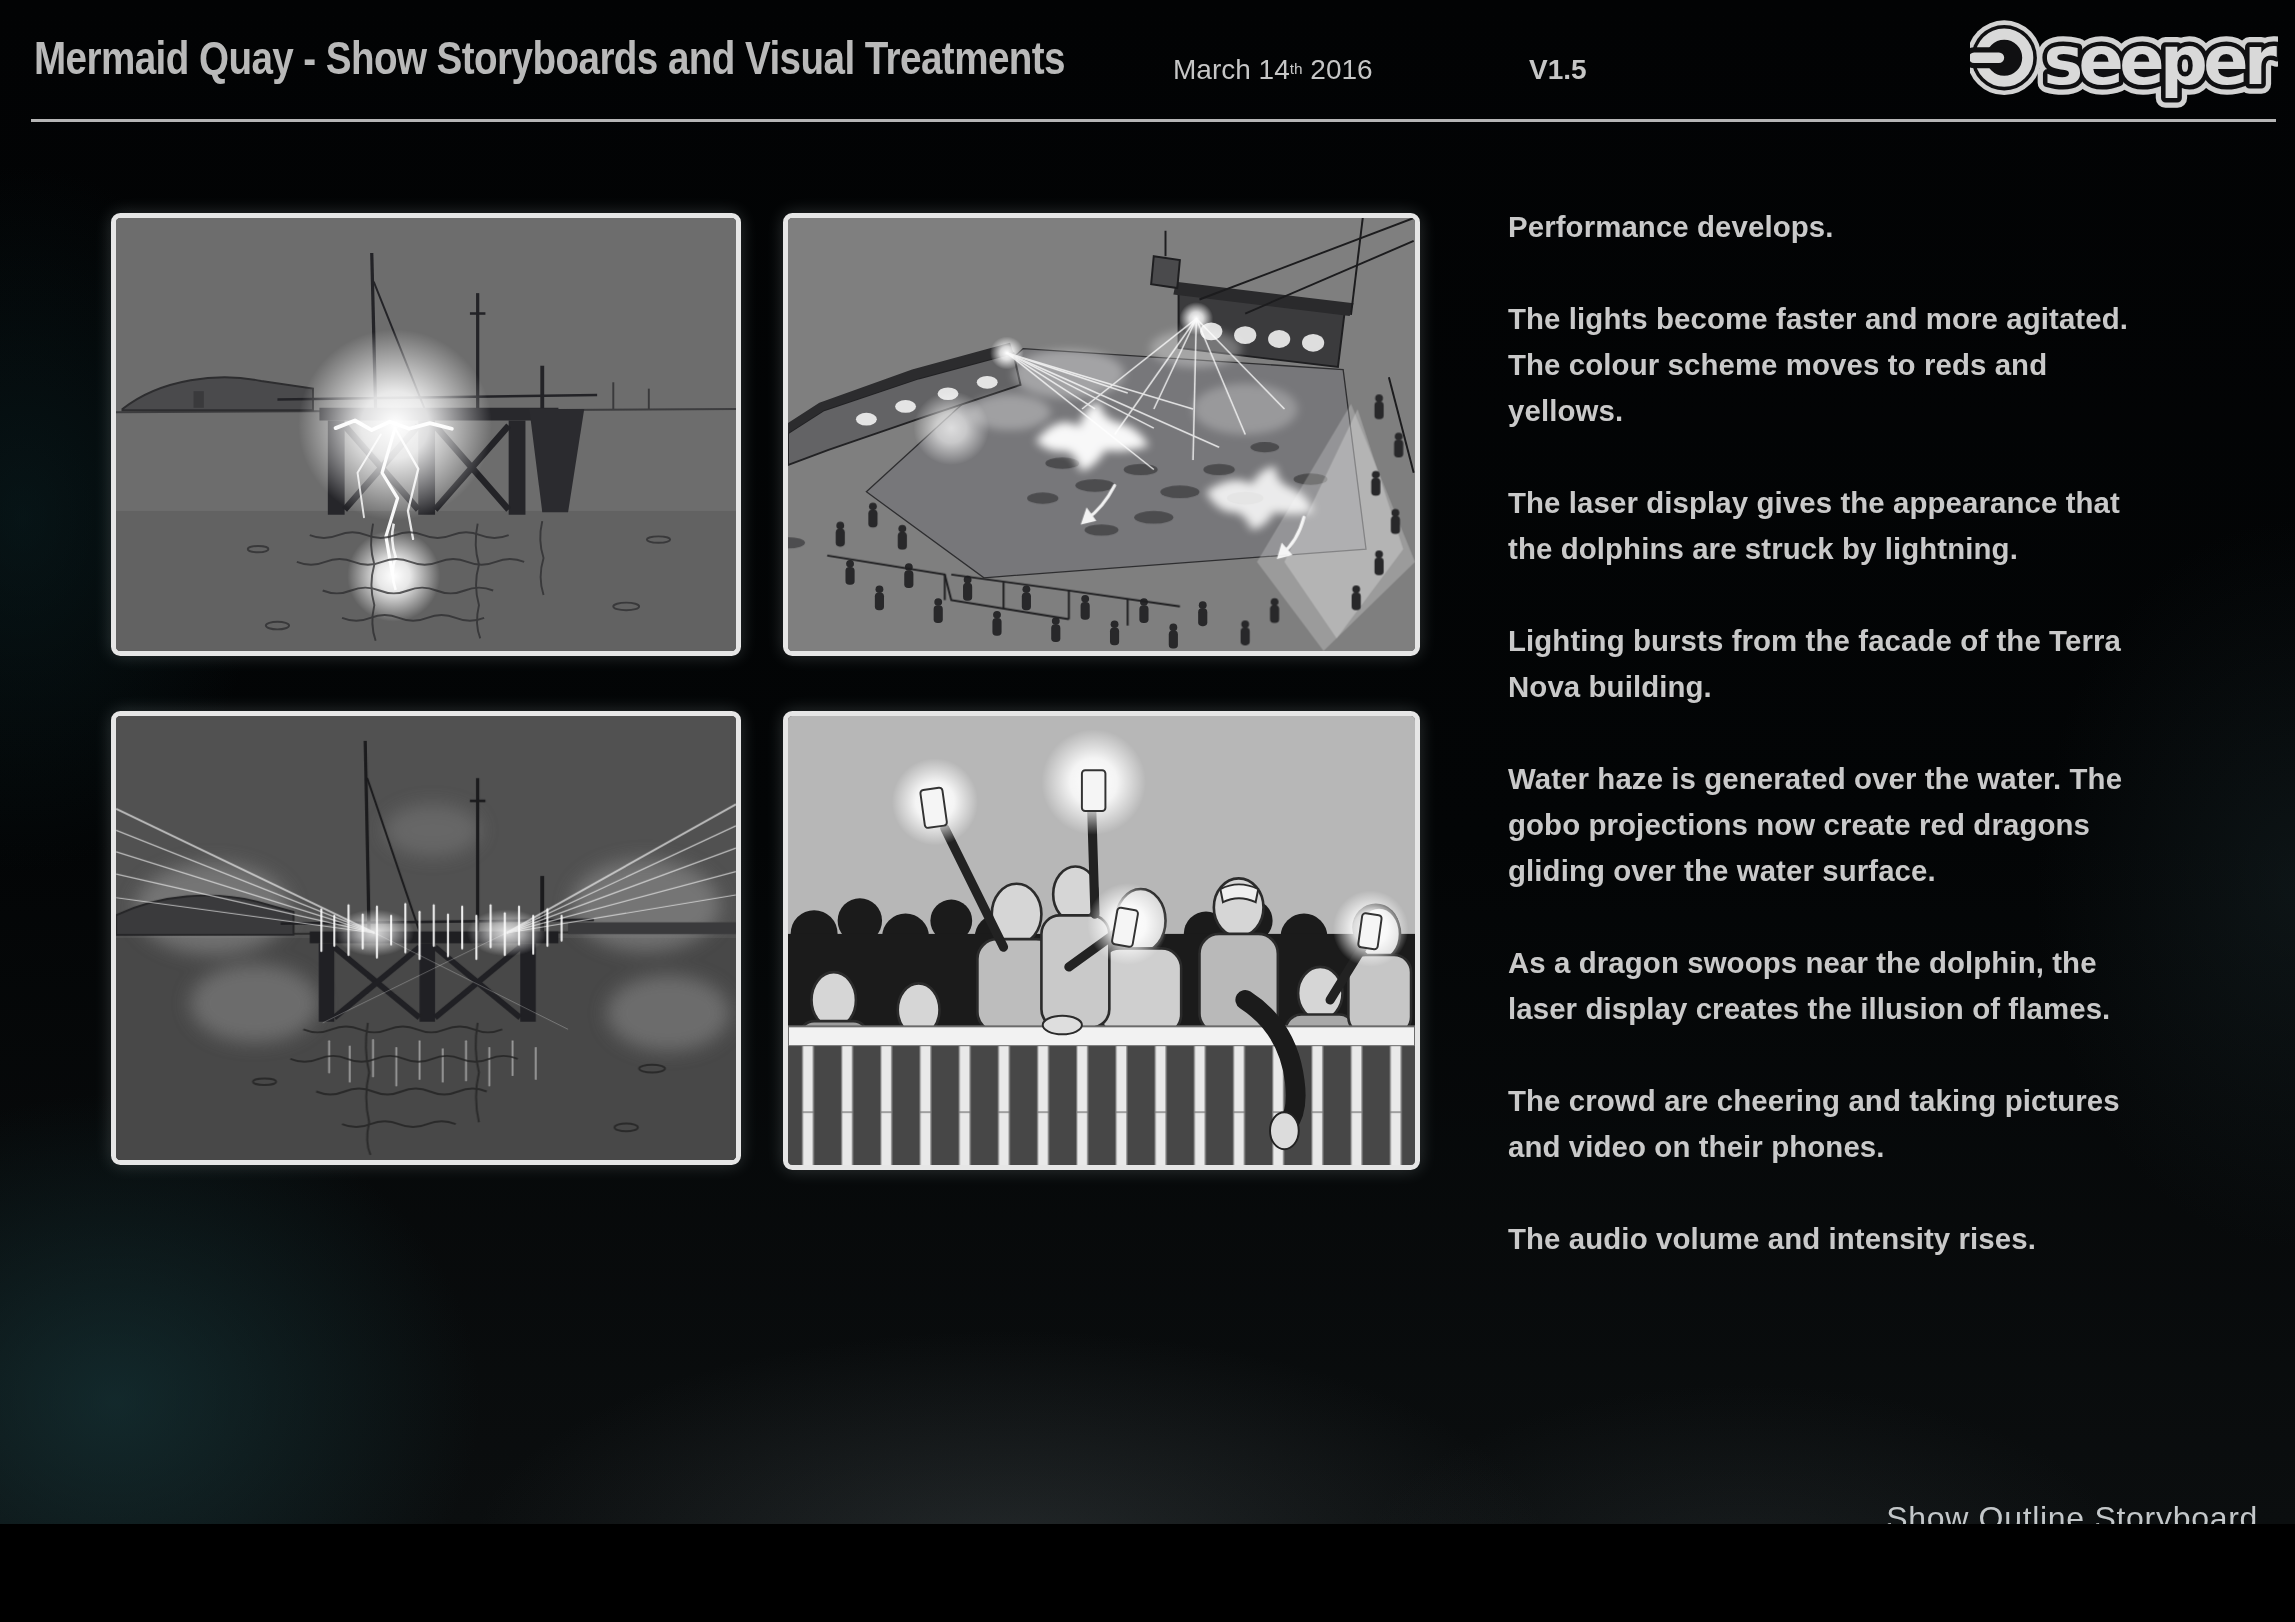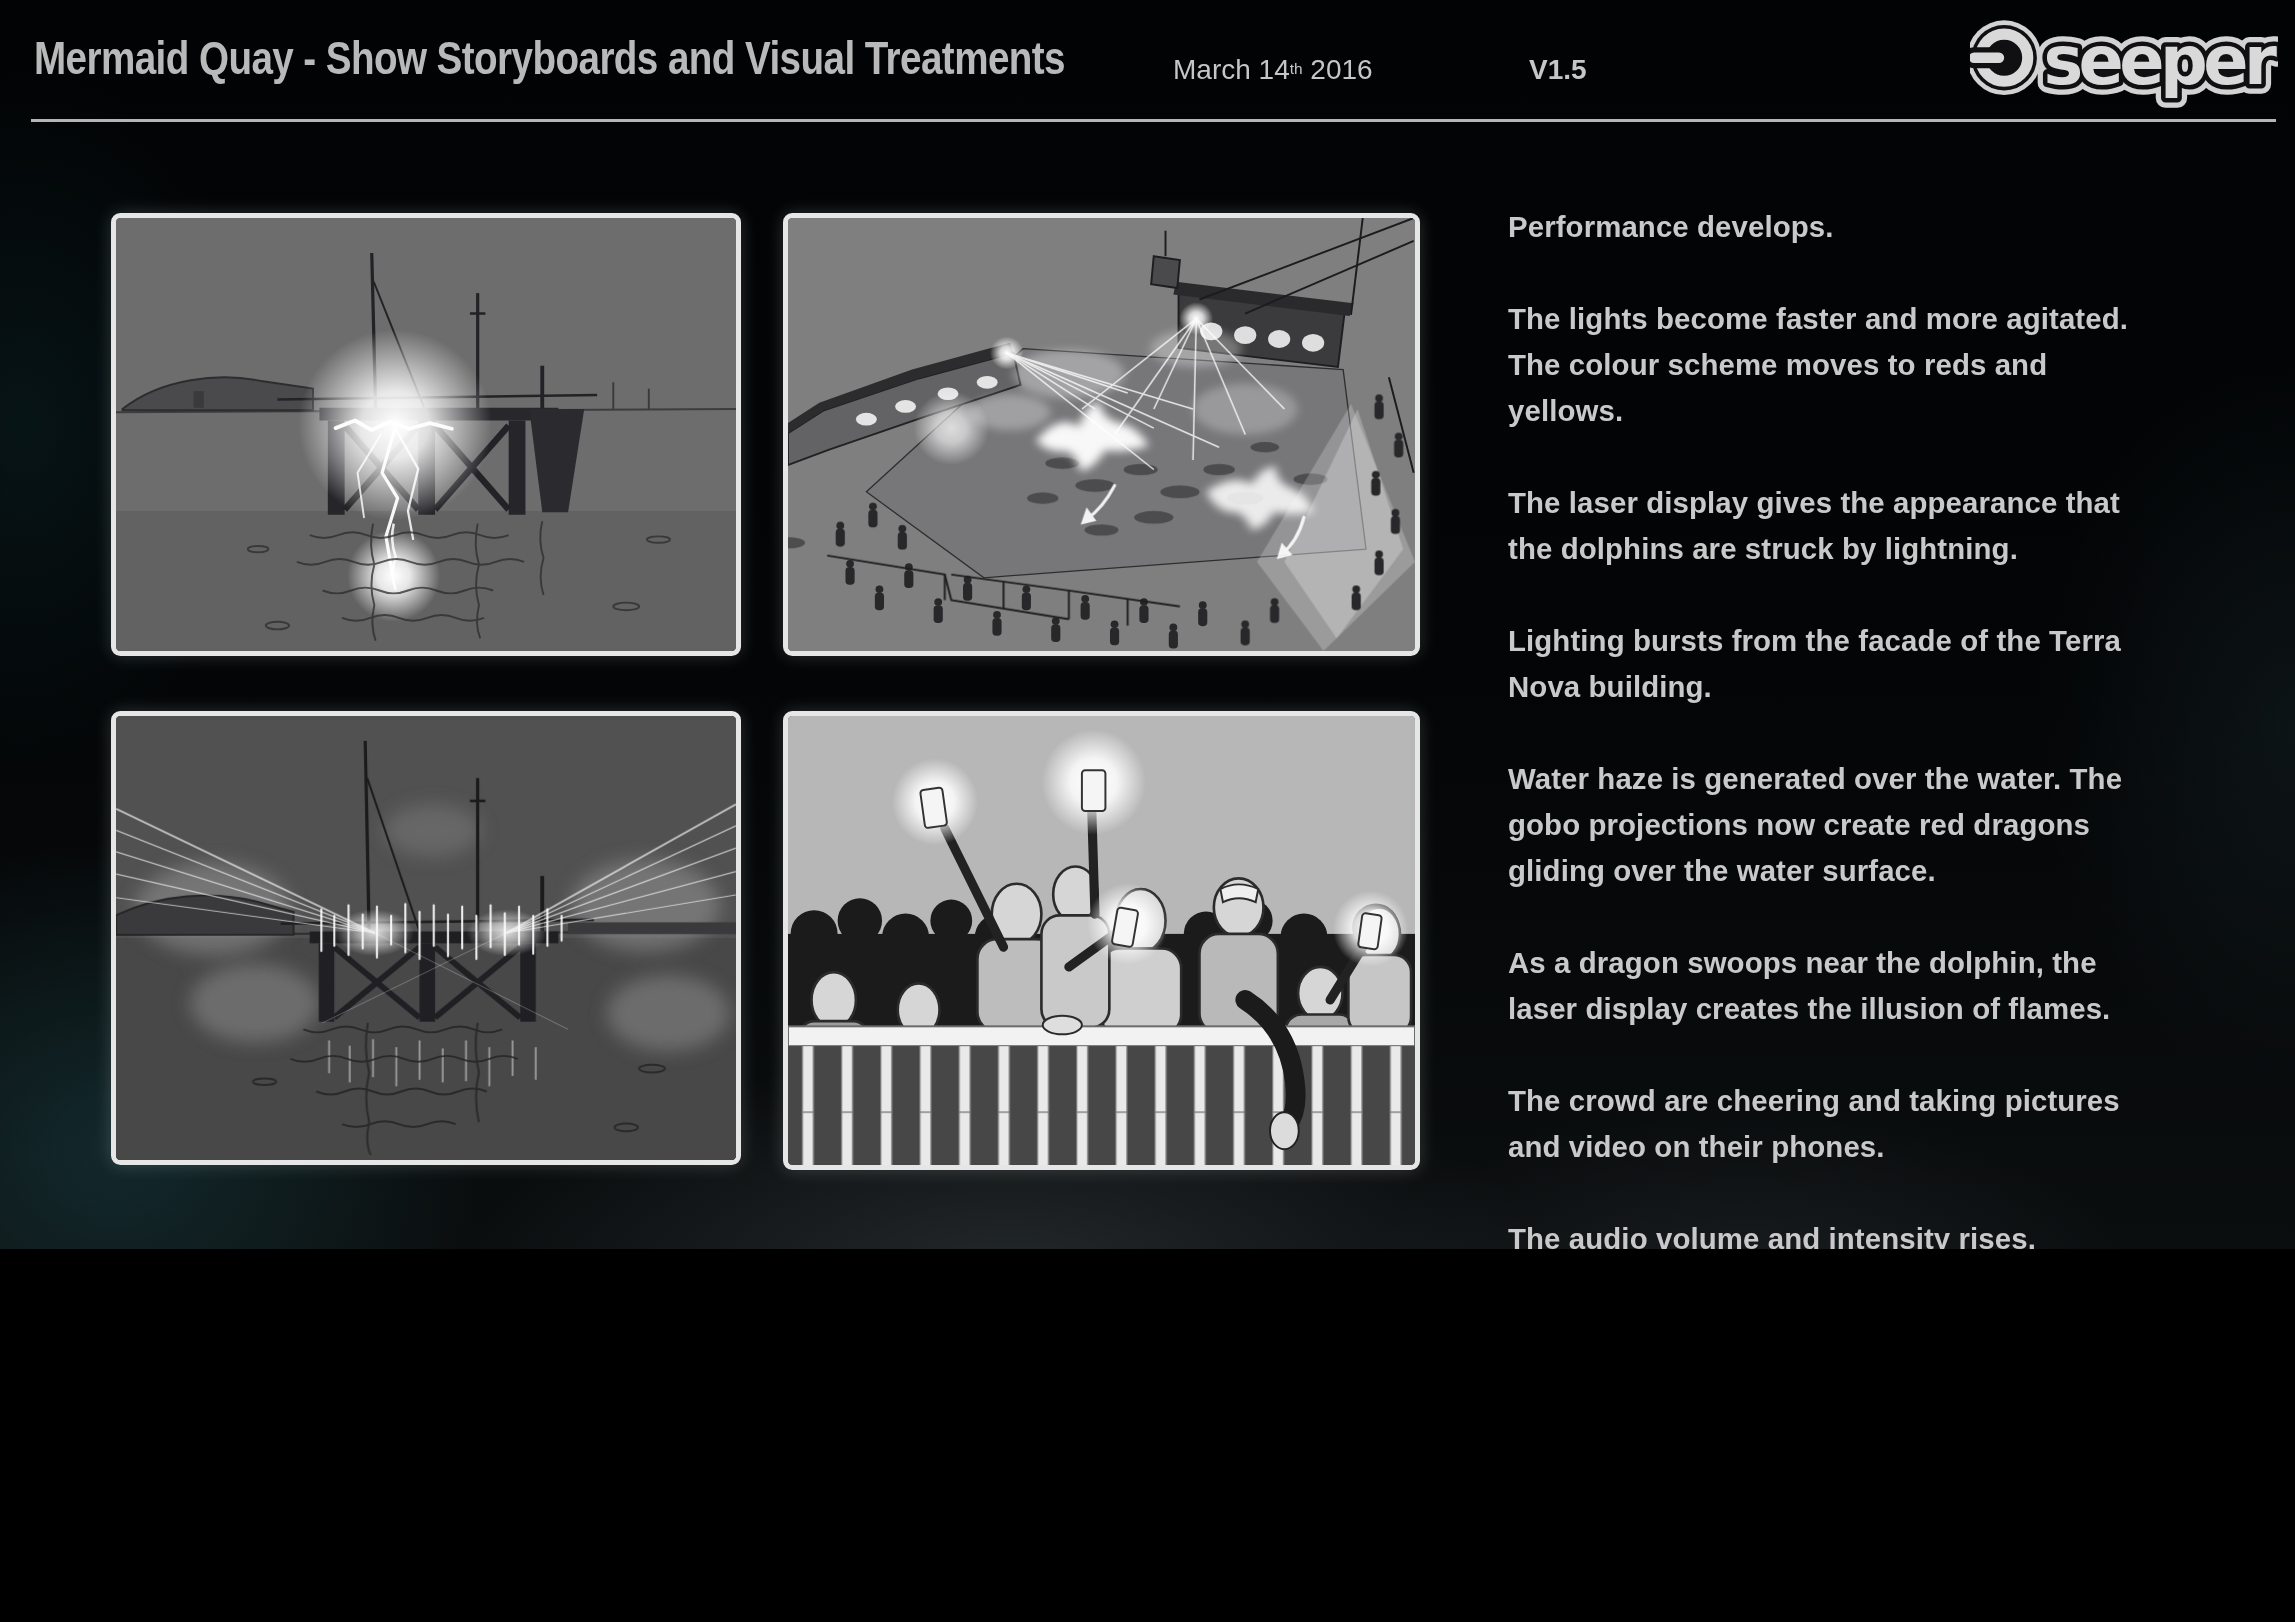--- a/index.html
+++ b/index.html
@@ -1,17 +1,17 @@
 <!DOCTYPE html>
 <html style="font-size:10.5px"><head>
 <meta charset="utf-8">
 <style>
   html,body{margin:0;padding:0;background:#000;}
   #page{
-    position:relative;width:2295px;height:1249px;overflow:hidden;
+    position:relative;width:2295px;height:1524px;overflow:hidden;
     font-family:"Liberation Sans",sans-serif;
     background:
       radial-gradient(589px 497px at 5% 92%, rgba(26,64,68,.55), transparent 62%),
       radial-gradient(406px 589px at 1% 34%, rgba(14,44,48,.40), transparent 60%),
       radial-gradient(818px 340px at 44% 102%, rgba(96,106,110,.28), transparent 66%),
       radial-gradient(589px 281px at 76% 103%, rgba(72,82,86,.22), transparent 66%),
       radial-gradient(419px 589px at 100% 58%, rgba(38,58,62,.28), transparent 62%),
       linear-gradient(#020304,#030506 55%,#0b0e0f);
   }
   

